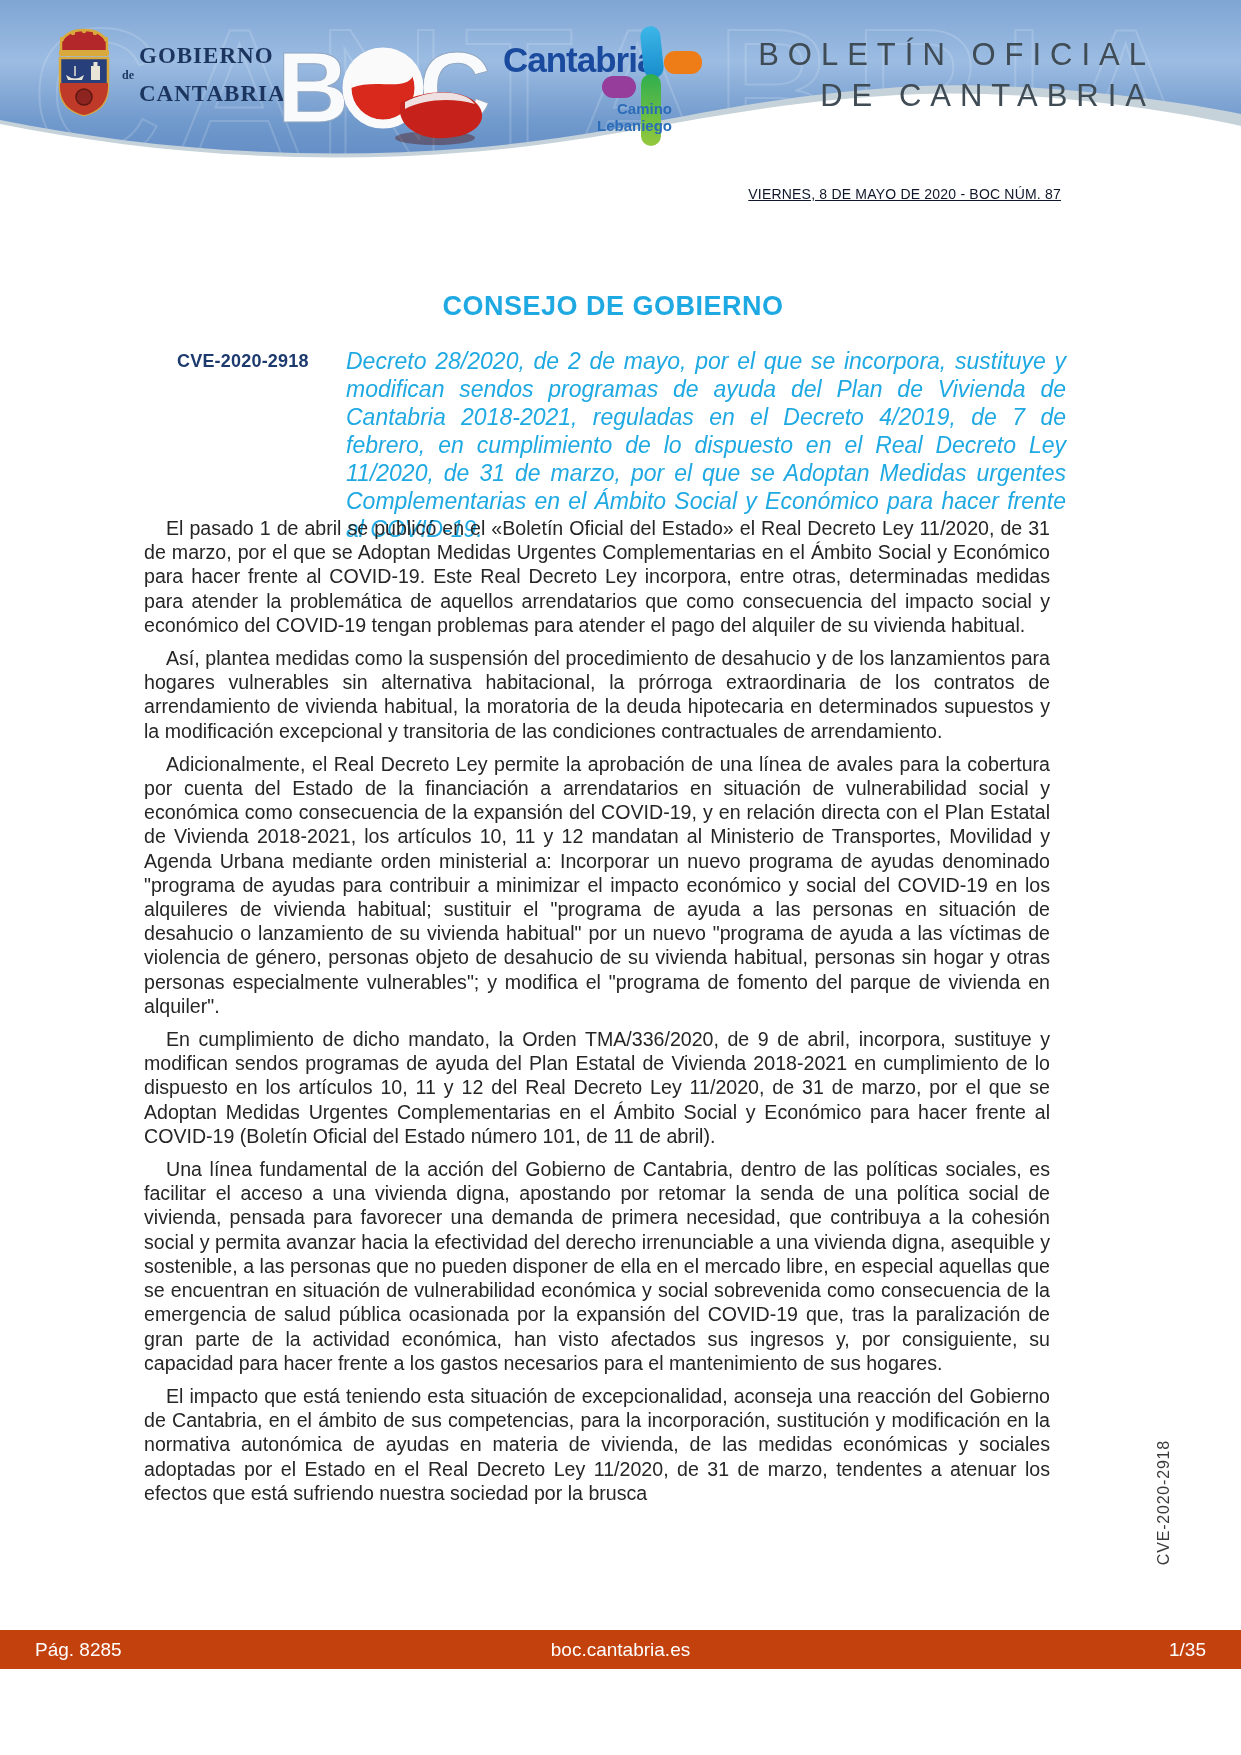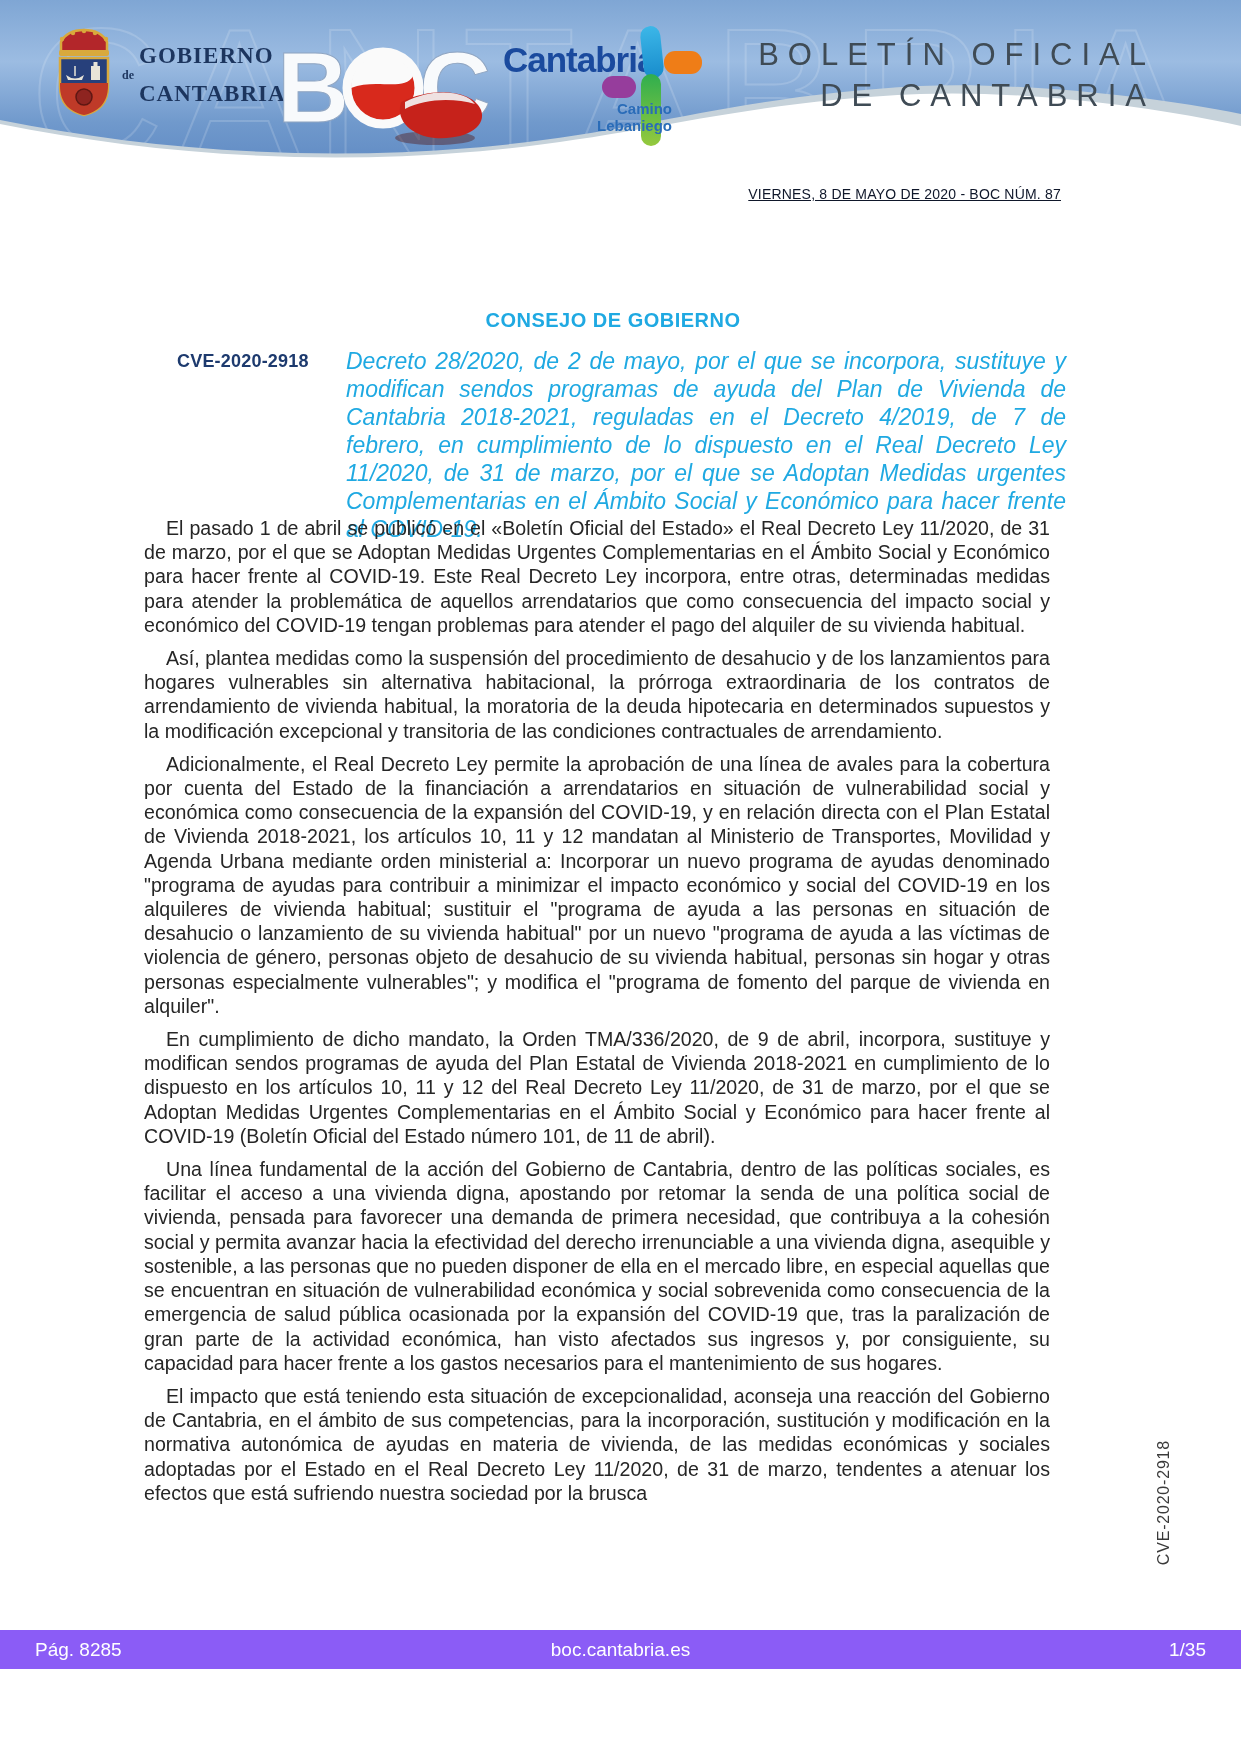--- a/index.html
+++ b/index.html
@@ -36,22 +36,22 @@
   }
 
   
   .date-line {
     position:absolute; top:186px; right:180px;
     color:#0f172a; font-size:14px; letter-spacing:.2px;text-decoration:underline;
   }
 
   
   .section-title {
-    position:absolute; top:309px; left:160px; width:906px; margin:0;
-    text-align:center; color:#1fa9e2; font-size:20px; font-weight:bold;
+    position:absolute; top:291px; left:160px; width:906px; margin:0;
+    text-align:center; color:#1fa9e2; font-size:27px; font-weight:bold;
     letter-spacing:.5px;
   }
   .decree-row { position:absolute; top:347px; left:160px; width:906px; display:flex; }
   .cve-label {
     flex:0 0 169px; padding-left:17px; padding-top:4px;
     color:#1d3a6e; font-weight:bold; font-size:18px; letter-spacing:.2px;
   }
   .decree-title {
     flex:1; font-style:italic; color:#1fa9e2; font-size:23px; line-height:28px;
     text-align:justify;
@@ -68,21 +68,21 @@
   
   .side-code {
     position:absolute; top:1440px; right:68px;
     writing-mode:vertical-rl; transform:rotate(180deg);
     color:#3a3a3a; font-size:16px; letter-spacing:.8px; white-space:nowrap;
   }
 
   
   .footer-bar {
     position:absolute; top:1630px; left:0; width:1241px; height:39px;
-    background:#8b5cf6; color:#ffffff; font-size:19px;
+    background:#c2410c; color:#ffffff; font-size:19px;
     display:flex; align-items:center; justify-content:center;
   }
   .f-left  { position:absolute; left:35px; }
   .f-right { position:absolute; right:35px; }
   .f-center{ text-align:center; }
 </style>
 </head>
 <body>
 
 <div class="page">

